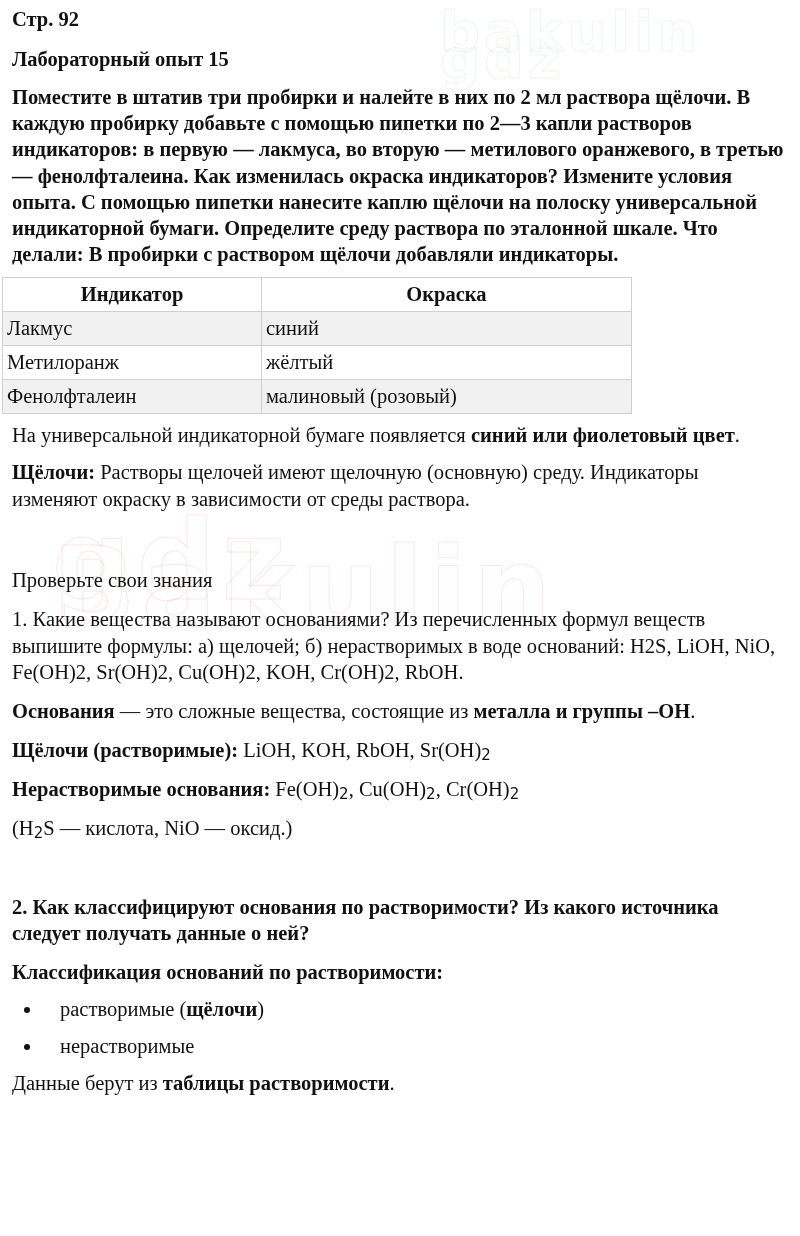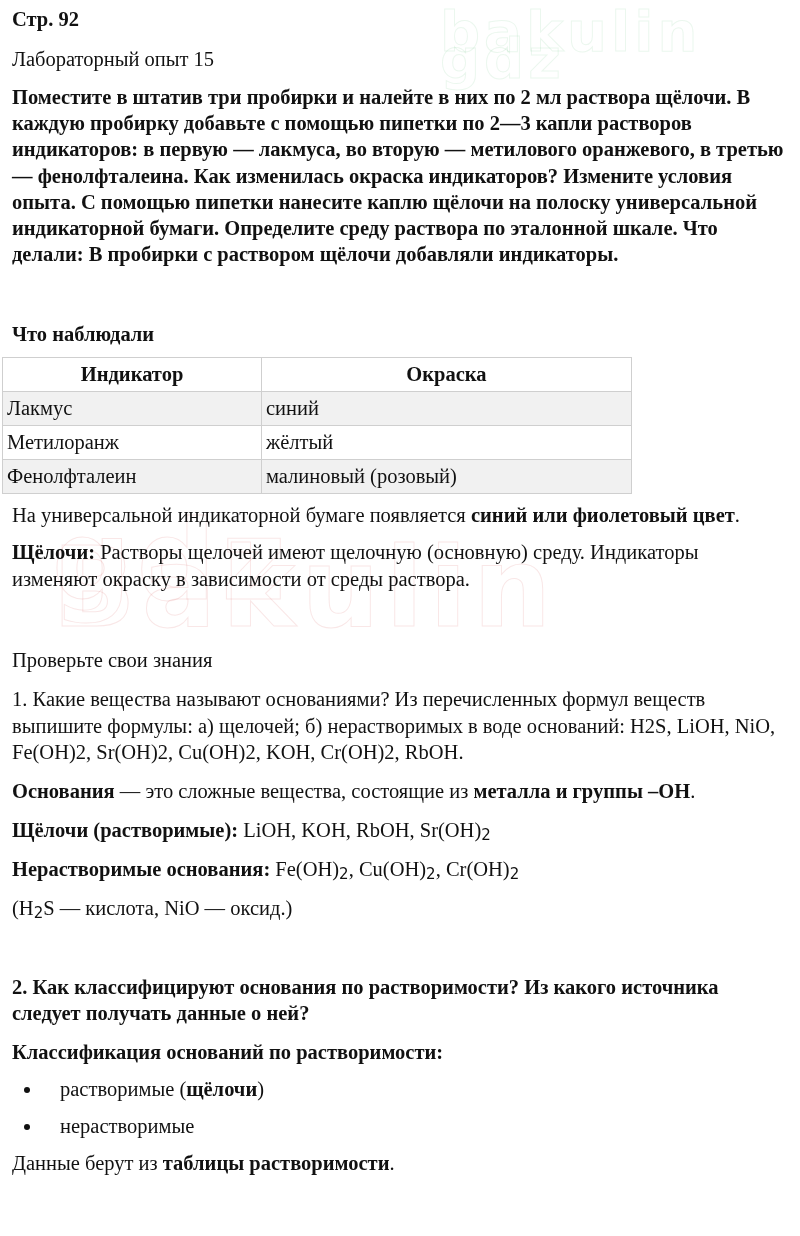--- a/index.html
+++ b/index.html
@@ -17,21 +17,21 @@
       font-size: 20.5px;
       line-height: 27px;
     }
     .page {
       position: relative;
       padding: 2px 4px 0 4px;
     }
     p { margin: 8px; }
     .b { font-weight: bold; }
     .pg-num { font-weight: bold; margin-top: 0px; height: 34px; line-height: 34px; }
-    .lab-title { font-weight: normal; margin-top: 4px; height: 30px; line-height: 30px; }
+    .lab-title { font-weight: bold; margin-top: 4px; height: 30px; line-height: 30px; }
     .task { font-weight: bold; margin-top: 10px; line-height: 26.2px; }
     .observed-title { font-weight: bold; margin-top: 54px; line-height: 26px; }
     table.obs {
       border-collapse: collapse;
       margin-top: 10px;
       margin-left: -2px;
       width: 630px;
     }
     table.obs th, table.obs td {
       border: 1px solid #cfcfcf;
@@ -76,21 +76,20 @@
 
 <div class="wm wm-green" style="left:440px; top:18px; font-size:56px; letter-spacing:4px;">bakulin gdz</div>
 <div class="wm" style="left:52px; top:548px; font-size:110px; letter-spacing:6px;">gdz Bakulin</div>
 
 <div class="page">
 
   <p class="pg-num">Стр. 92</p>
   <p class="lab-title">Лабораторный опыт 15</p>
   <p class="task">Поместите в штатив три пробирки и налейте в них по 2 мл раствора щёлочи. В каждую пробирку добавьте с помощью пипетки по 2—3 капли растворов индикаторов: в первую — лакмуса, во вторую — метилового оранжевого, в третью — фенолфталеина. Как изменилась окраска индикаторов? Измените условия опыта. С помощью пипетки нанесите каплю щёлочи на полоску универсальной индикаторной бумаги. Определите среду раствора по эталонной шкале. Что делали: В пробирки с раствором щёлочи добавляли индикаторы.</p>
 
-  <p class="observed-title">Что наблюдали</p>
 
   <table class="obs">
     <thead>
       <tr>
         <th class="c1">Индикатор</th>
         <th>Окраска</th>
       </tr>
     </thead>
     <tbody>
       <tr class="odd">

